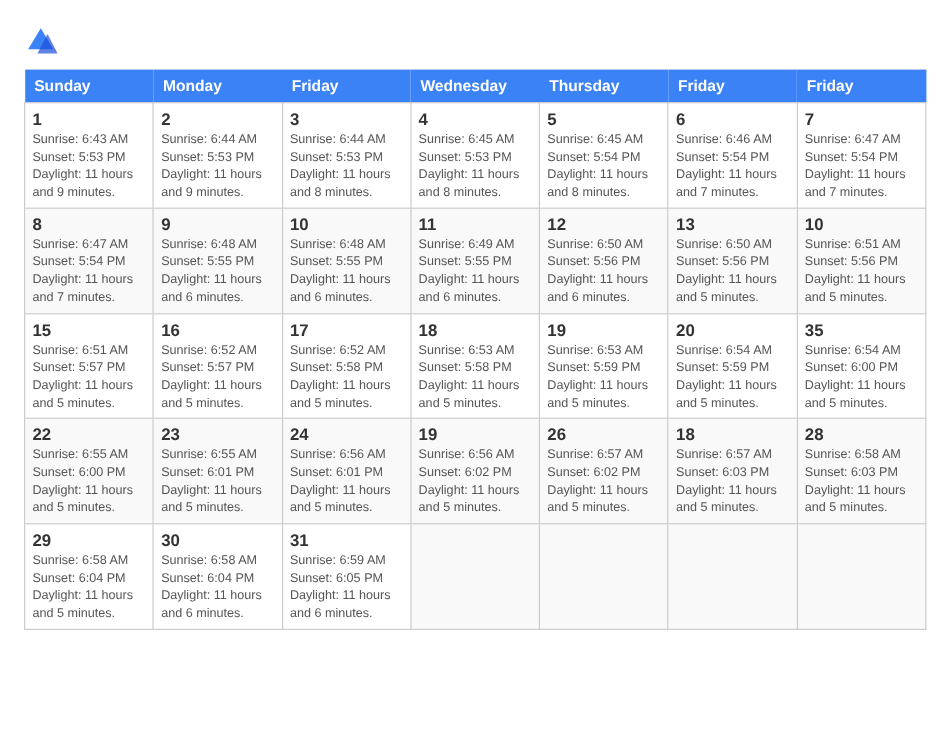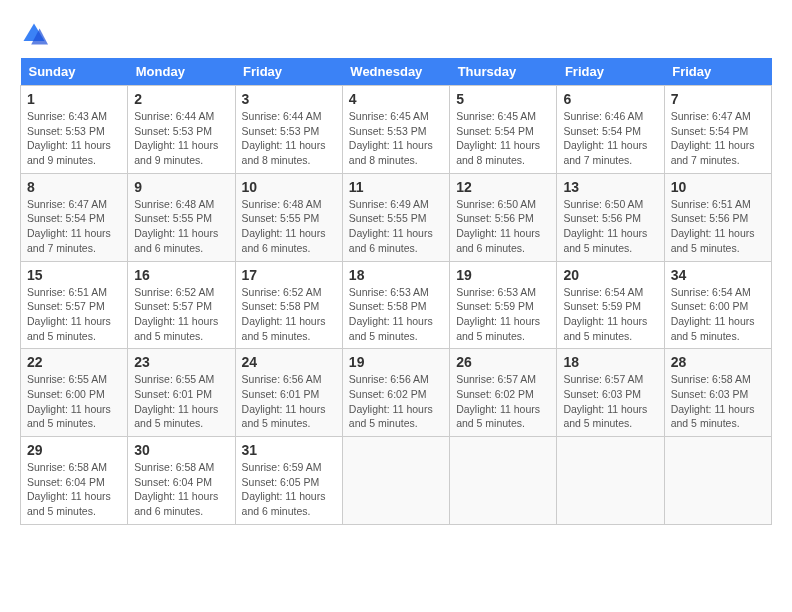--- a/index.html
+++ b/index.html
@@ -206,21 +206,21 @@
           </td>
           <td>
             <span class="day-number">19</span>
             <div class="day-info">Sunrise: 6:53 AM<br>Sunset: 5:59 PM<br>Daylight: 11 hours and 5 minutes.</div>
           </td>
           <td>
             <span class="day-number">20</span>
             <div class="day-info">Sunrise: 6:54 AM<br>Sunset: 5:59 PM<br>Daylight: 11 hours and 5 minutes.</div>
           </td>
           <td>
-            <span class="day-number">34</span>
+            <span class="day-number">35</span>
             <div class="day-info">Sunrise: 6:54 AM<br>Sunset: 6:00 PM<br>Daylight: 11 hours and 5 minutes.</div>
           </td>
         </tr>
         <tr>
           <td>
             <span class="day-number">22</span>
             <div class="day-info">Sunrise: 6:55 AM<br>Sunset: 6:00 PM<br>Daylight: 11 hours and 5 minutes.</div>
           </td>
           <td>
             <span class="day-number">23</span>

